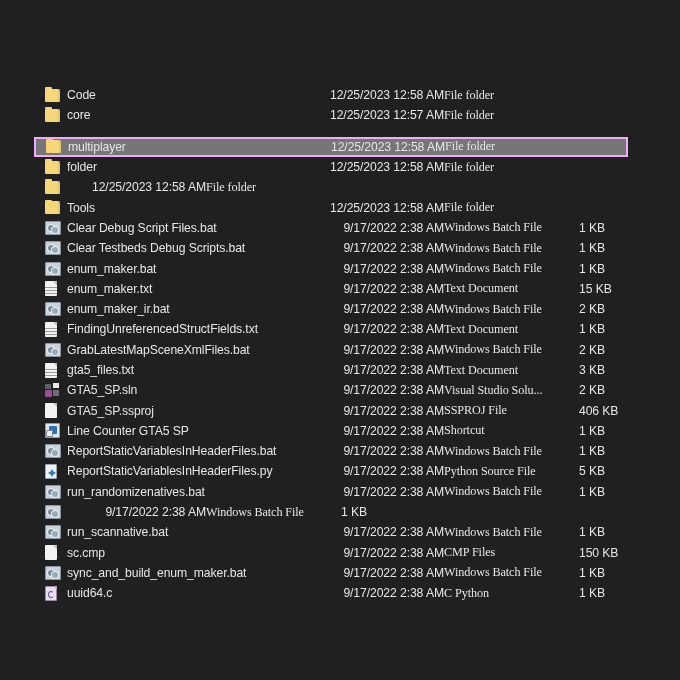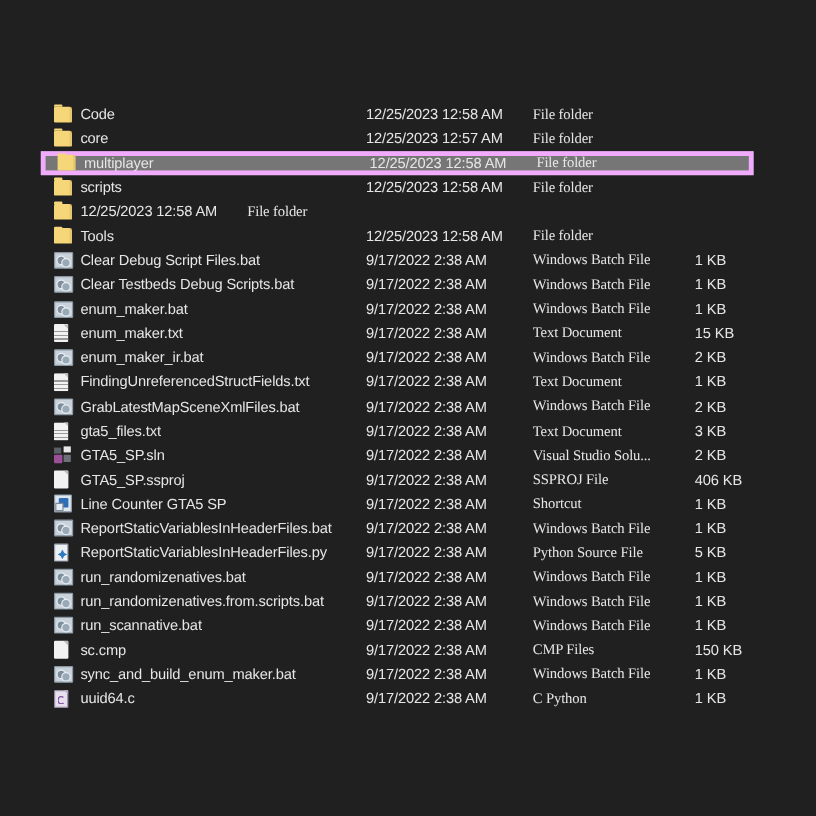--- a/index.html
+++ b/index.html
@@ -34,41 +34,43 @@
     align-items: center;
     box-sizing: border-box;
     padding-left: 10px;
     color: #e6e6e6;
     font-size: 12.2px;
     white-space: nowrap;
     border: 1px solid transparent;
   }
   .row.selected {
     background: #767676;
-    border: 4px solid #f0abfc;
+    border: 2px solid #f0abfc;
+    margin-top: 11px;
   }
   .cell-icon {
     width: 22px;
     min-width: 22px;
     height: 17px;
     display: flex;
     align-items: center;
     justify-content: flex-start;
   }
   .cell-name {
     width: 238px;
     min-width: 238px;
     overflow: hidden;
     text-overflow: ellipsis;
     letter-spacing: -0.1px;
   }
   .cell-date {
     width: 139px;
     min-width: 139px;
     letter-spacing: -0.1px;
+    text-align: right;
   }
   .cell-type {
     width: 135px;
     min-width: 135px;
     overflow: hidden;
     text-overflow: ellipsis;
     letter-spacing: -0.1px;
     font-family: Liberation Serif, serif;
   }
   .cell-size {
@@ -306,21 +308,21 @@
         </div>
         <div class="cell-name">multiplayer</div>
         <div class="cell-date">12/25/2023 12:58 AM</div>
         <div class="cell-type">File folder</div>
         <div class="cell-size"></div>
       </div>
       <div class="row">
         <div class="cell-icon">
           <span class="ico ico-folder"></span>
         </div>
-        <div class="cell-name">scripts</div>
+        <div class="cell-name">folder</div>
         <div class="cell-date">12/25/2023 12:58 AM</div>
         <div class="cell-type">File folder</div>
         <div class="cell-size"></div>
       </div>
       <div class="row">
         <div class="cell-icon">
           <span class="ico ico-folder"></span>
         </div>
         <div class="cell-date">12/25/2023 12:58 AM</div>
         <div class="cell-type">File folder</div>
@@ -463,21 +465,20 @@
         </div>
         <div class="cell-name">run_randomizenatives.bat</div>
         <div class="cell-date">9/17/2022 2:38 AM</div>
         <div class="cell-type">Windows Batch File</div>
         <div class="cell-size">1 KB</div>
       </div>
       <div class="row">
         <div class="cell-icon">
           <span class="ico ico-bat"></span>
         </div>
-        <div class="cell-name">run_randomizenatives.from.scripts.bat</div>
         <div class="cell-date">9/17/2022 2:38 AM</div>
         <div class="cell-type">Windows Batch File</div>
         <div class="cell-size">1 KB</div>
       </div>
       <div class="row">
         <div class="cell-icon">
           <span class="ico ico-bat"></span>
         </div>
         <div class="cell-name">run_scannative.bat</div>
         <div class="cell-date">9/17/2022 2:38 AM</div>

